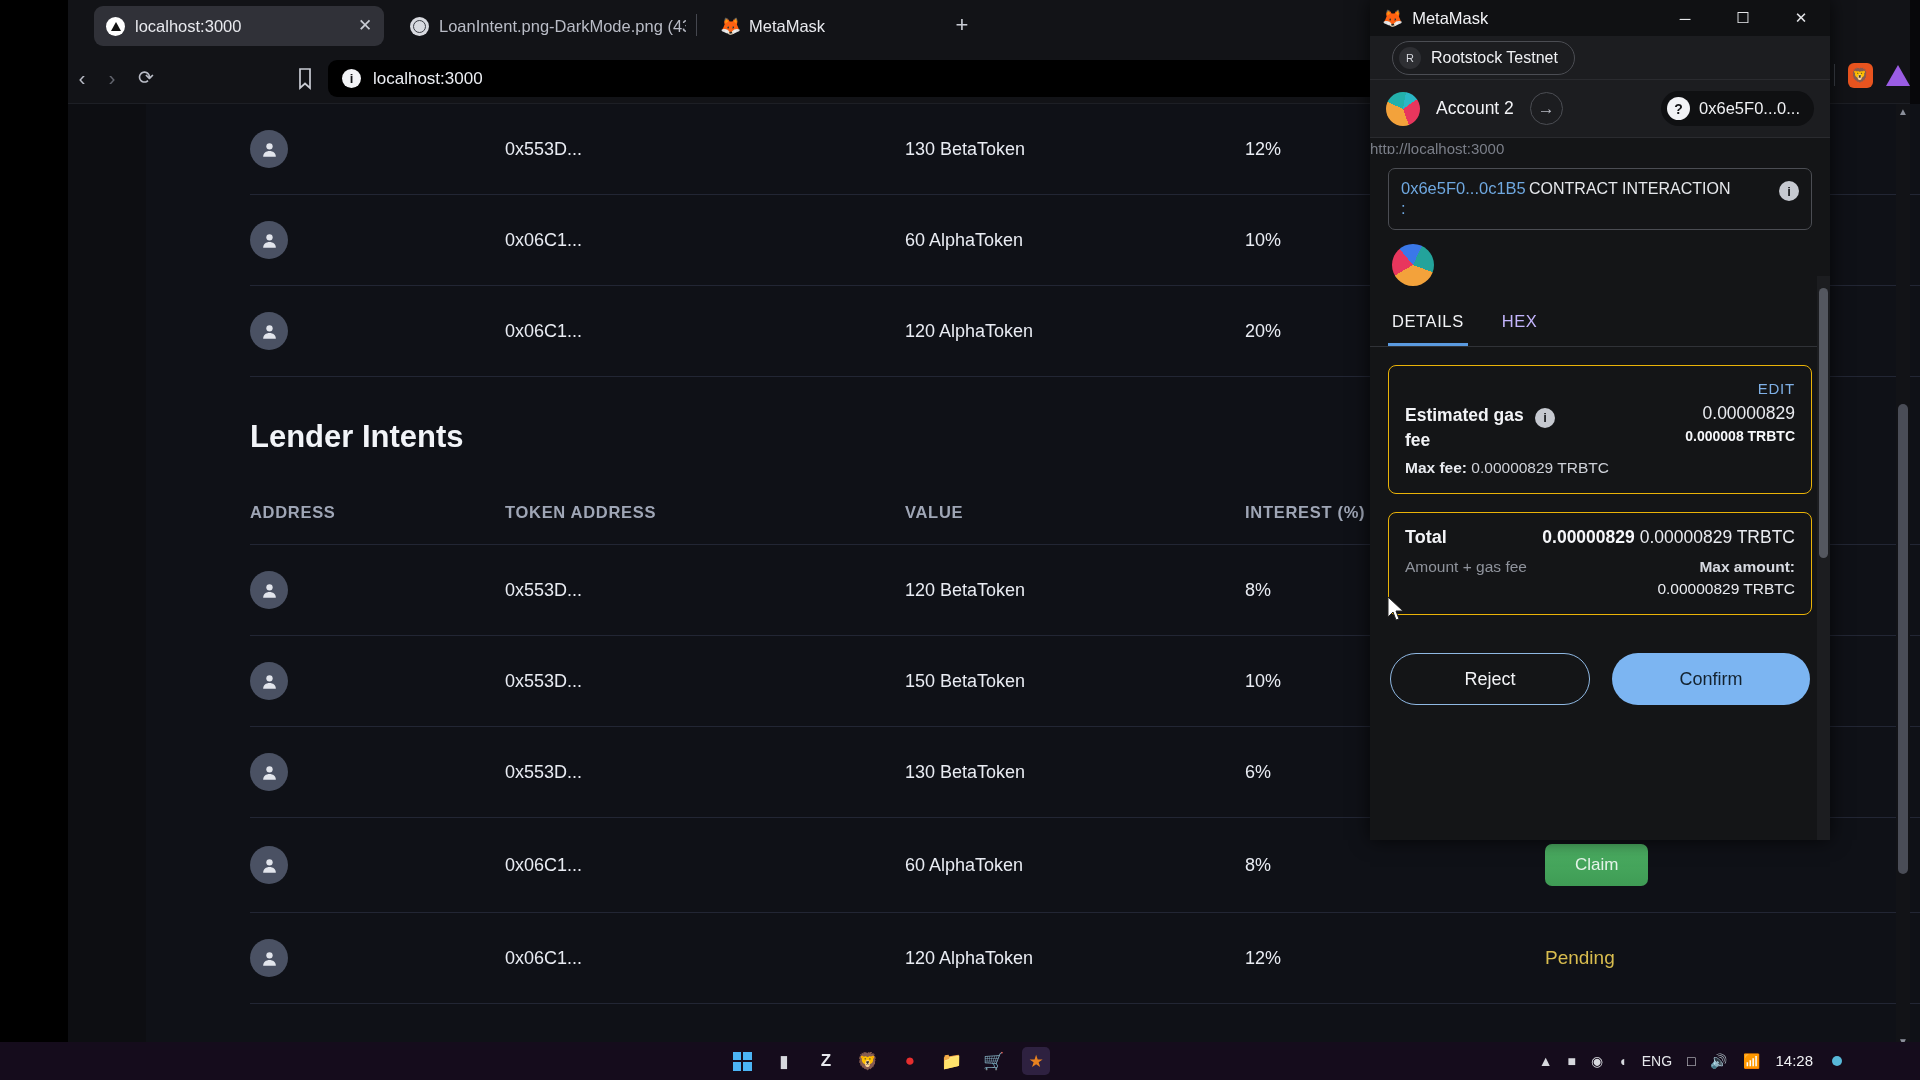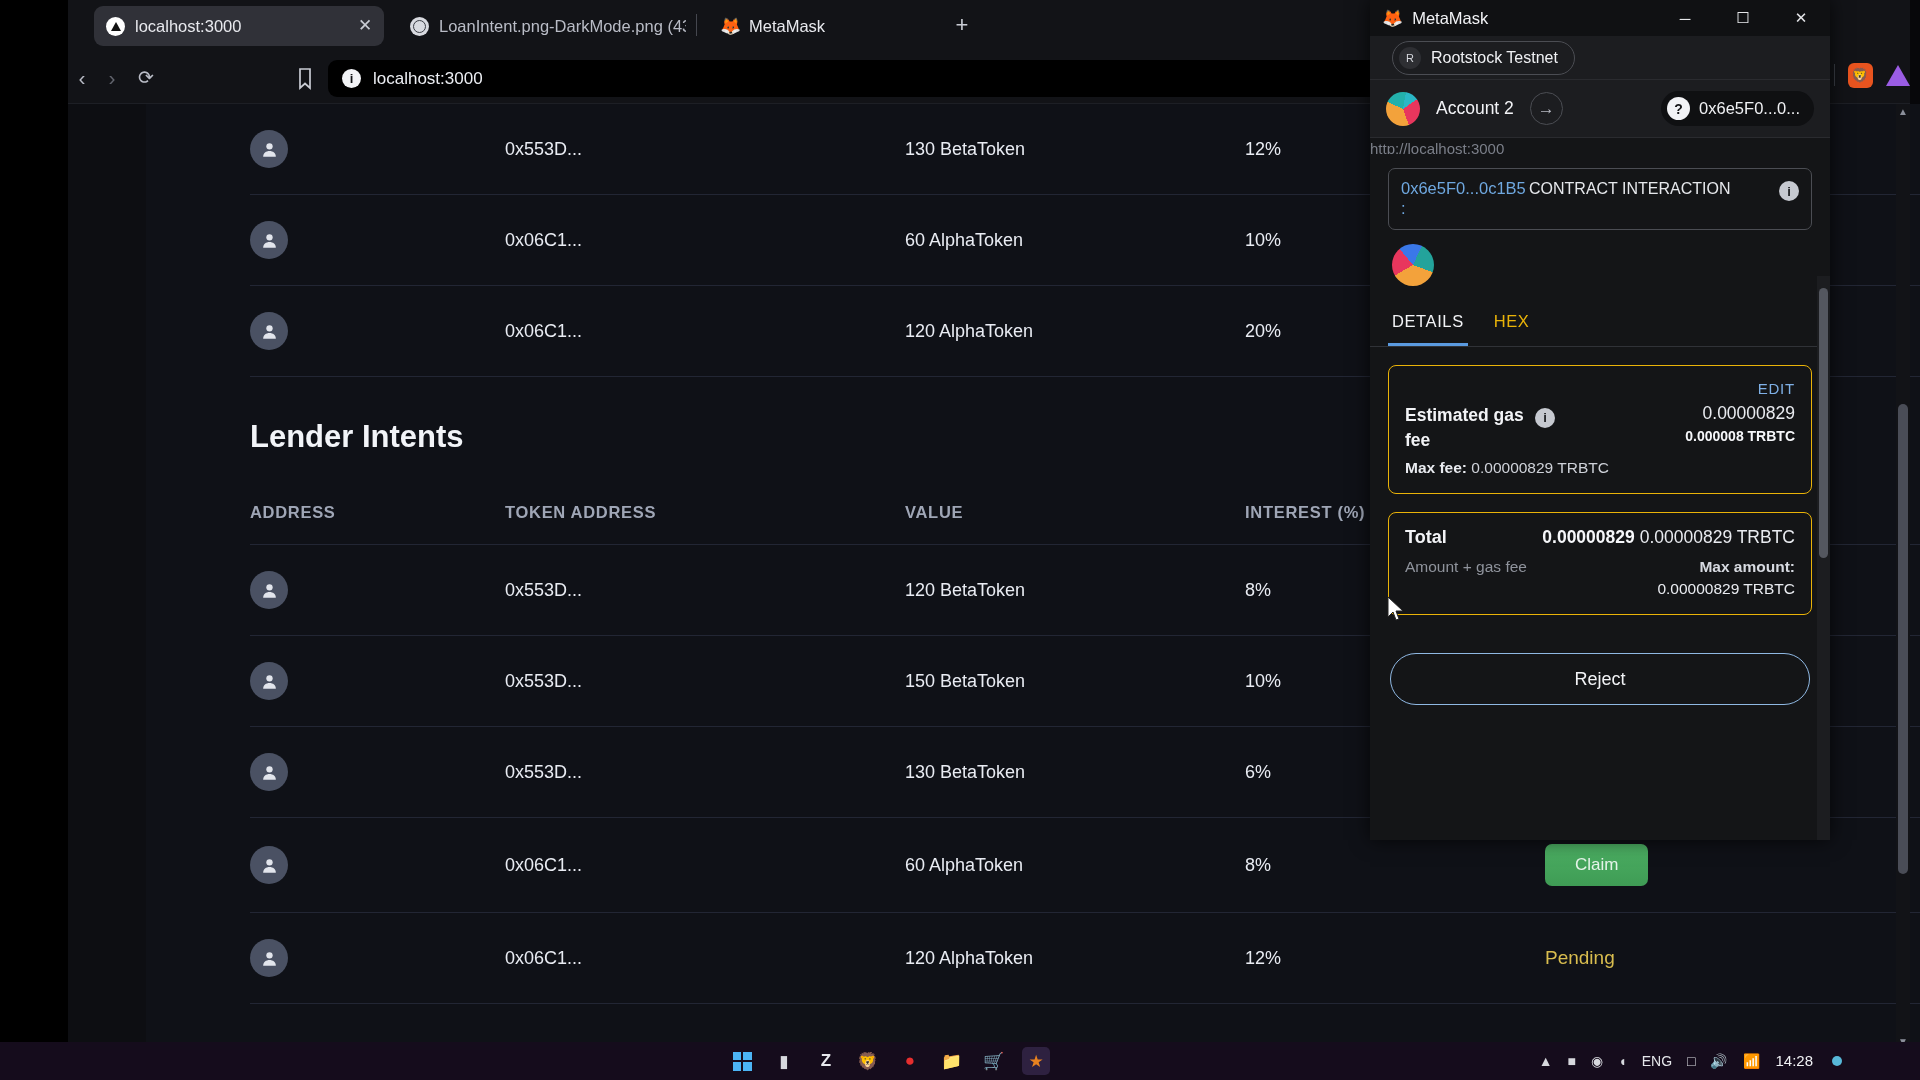--- a/index.html
+++ b/index.html
@@ -130,22 +130,22 @@
   .mm-contract {
     margin: 14px 18px 0 18px; border: 1px solid #4b4d53; border-radius: 7px;
     padding: 10px 12px; display: flex; align-items: flex-start; gap: 10px;
   }
   .ct-addr { color: #6fa8e0; font-size: 16.5px; width: 118px; line-height: 1.2; }
   .ct-type { color: #e6e8ec; font-size: 16px; line-height: 1.2; flex: 1; }
   .i-ico { width: 20px; height: 20px; border-radius: 50%; background: #c6c9d0; color: #1b1c1f; font-size: 13px; font-weight: bold; display:flex; align-items:center; justify-content:center; flex:0 0 auto; margin-top: 2px; }
   .jazz2 { width: 42px; height: 42px; border-radius: 50%; margin: 14px 0 0 22px;
     background: conic-gradient(from 170deg, #f3a23b 0deg 70deg, #e8365d 70deg 150deg, #3a78e8 150deg 215deg, #23a39b 215deg 300deg, #f3a23b 300deg 360deg); }
 
-  .mm-tabs { display: flex; border-bottom: 1px solid #303237; margin-top: 16px; padding-left: 18px; gap: 22px; }
-  .mm-tab { color: #eab308; font-size: 16.5px; letter-spacing: .6px; padding: 10px 4px 12px 4px; cursor: pointer; border-bottom: 3px solid transparent; }
+  .mm-tabs { display: flex; border-bottom: 1px solid #303237; margin-top: 16px; padding-left: 18px; gap: 30px; }
+  .mm-tab { color: #c4b5fd; font-size: 16.5px; letter-spacing: .6px; padding: 10px 4px 12px 4px; cursor: pointer; border-bottom: 3px solid transparent; }
   .mm-tab.sel { color: #f2f3f6; border-bottom-color: #5a9ae0; }
 
   .mm-card { margin: 18px; border: 1px solid #eab308; border-radius: 8px; padding: 14px 16px 16px 16px; }
   .edit-link { text-align: right; color: #7fb0e6; font-size: 15px; letter-spacing: .8px; cursor: pointer; }
   .fee-row { display: flex; align-items: flex-start; margin-top: 6px; }
   .fee-label { color: #f2f3f6; font-size: 17.5px; font-weight: bold; width: 120px; line-height: 1.45; }
   .fee-info { margin: 5px 0 0 10px; }
   .fee-vals { margin-left: auto; text-align: right; }
   .fee-v1 { color: #e9ebf0; font-size: 17.5px; }
   .fee-v2 { color: #f6f7fa; font-size: 14px; font-weight: bold; margin-top: 4px; }
@@ -488,20 +488,21 @@
           <span class="tot-sub">Amount + gas fee</span>
           <span class="tot-max">
             <span class="tot-max-lbl" style="display:block">Max amount:</span>
             <span class="tot-max-val" style="display:block">0.00000829 TRBTC</span>
           </span>
         </div>
       </div>
 
       <div class="mm-actions">
         <button class="btn btn-reject">Reject</button>
+        <button class="btn btn-confirm">Confirm</button>
       </div>
 
       <div class="mm-scroll">
         <div class="mm-thumb"></div>
       </div>
     </div>
   </div>
 
   <div class="cursor">
     <svg viewBox="0 0 20 28">

